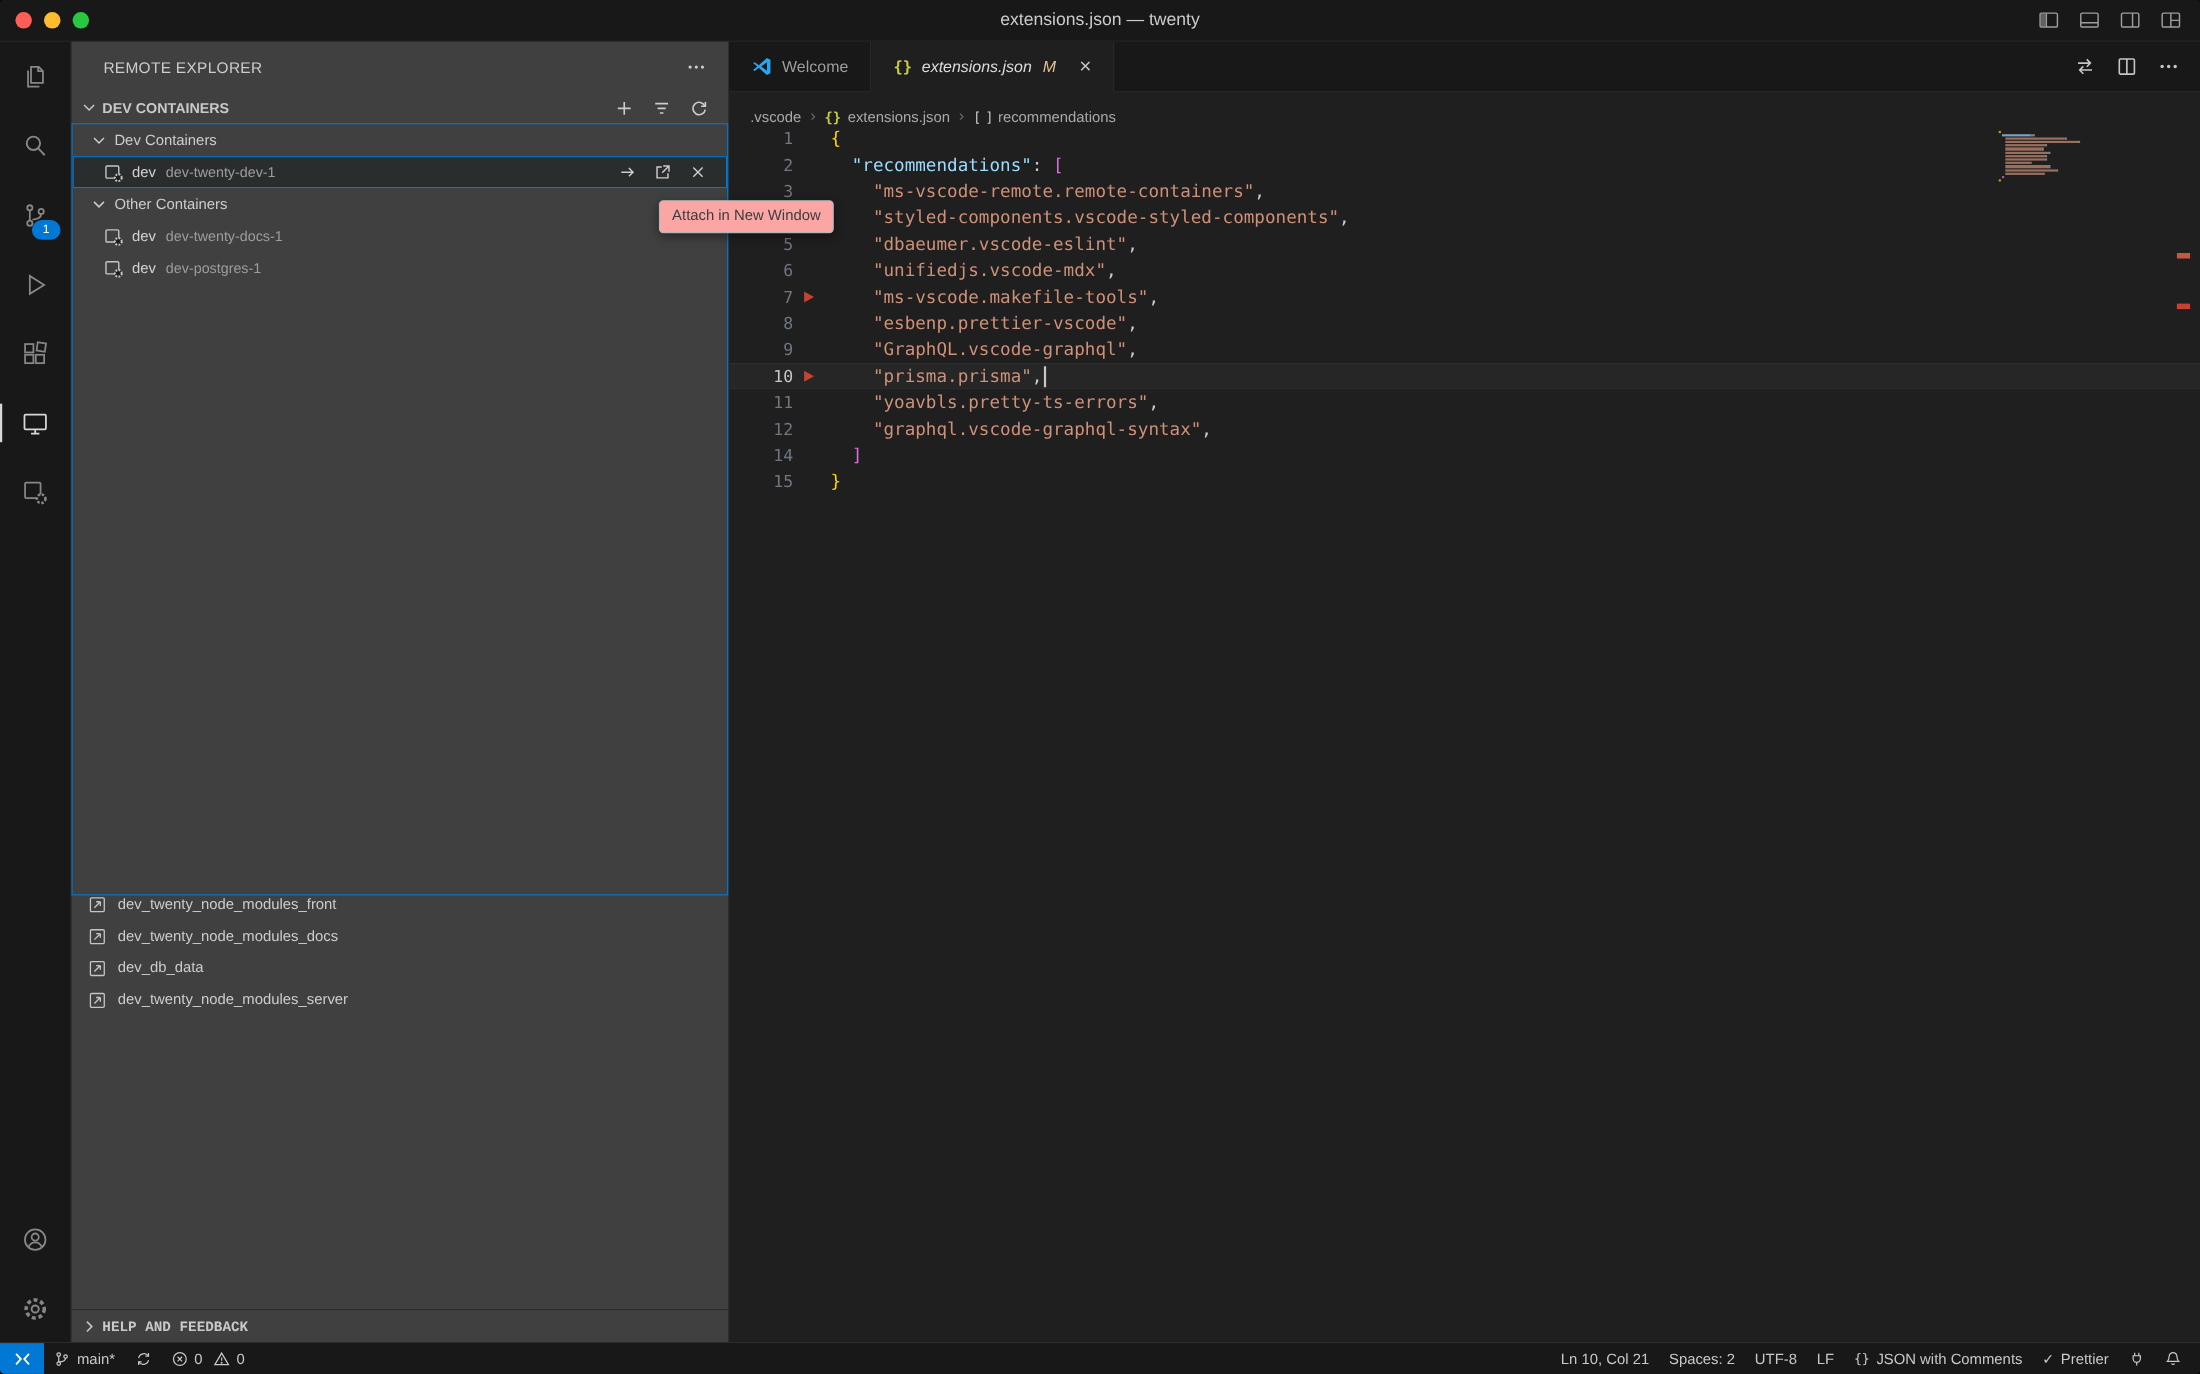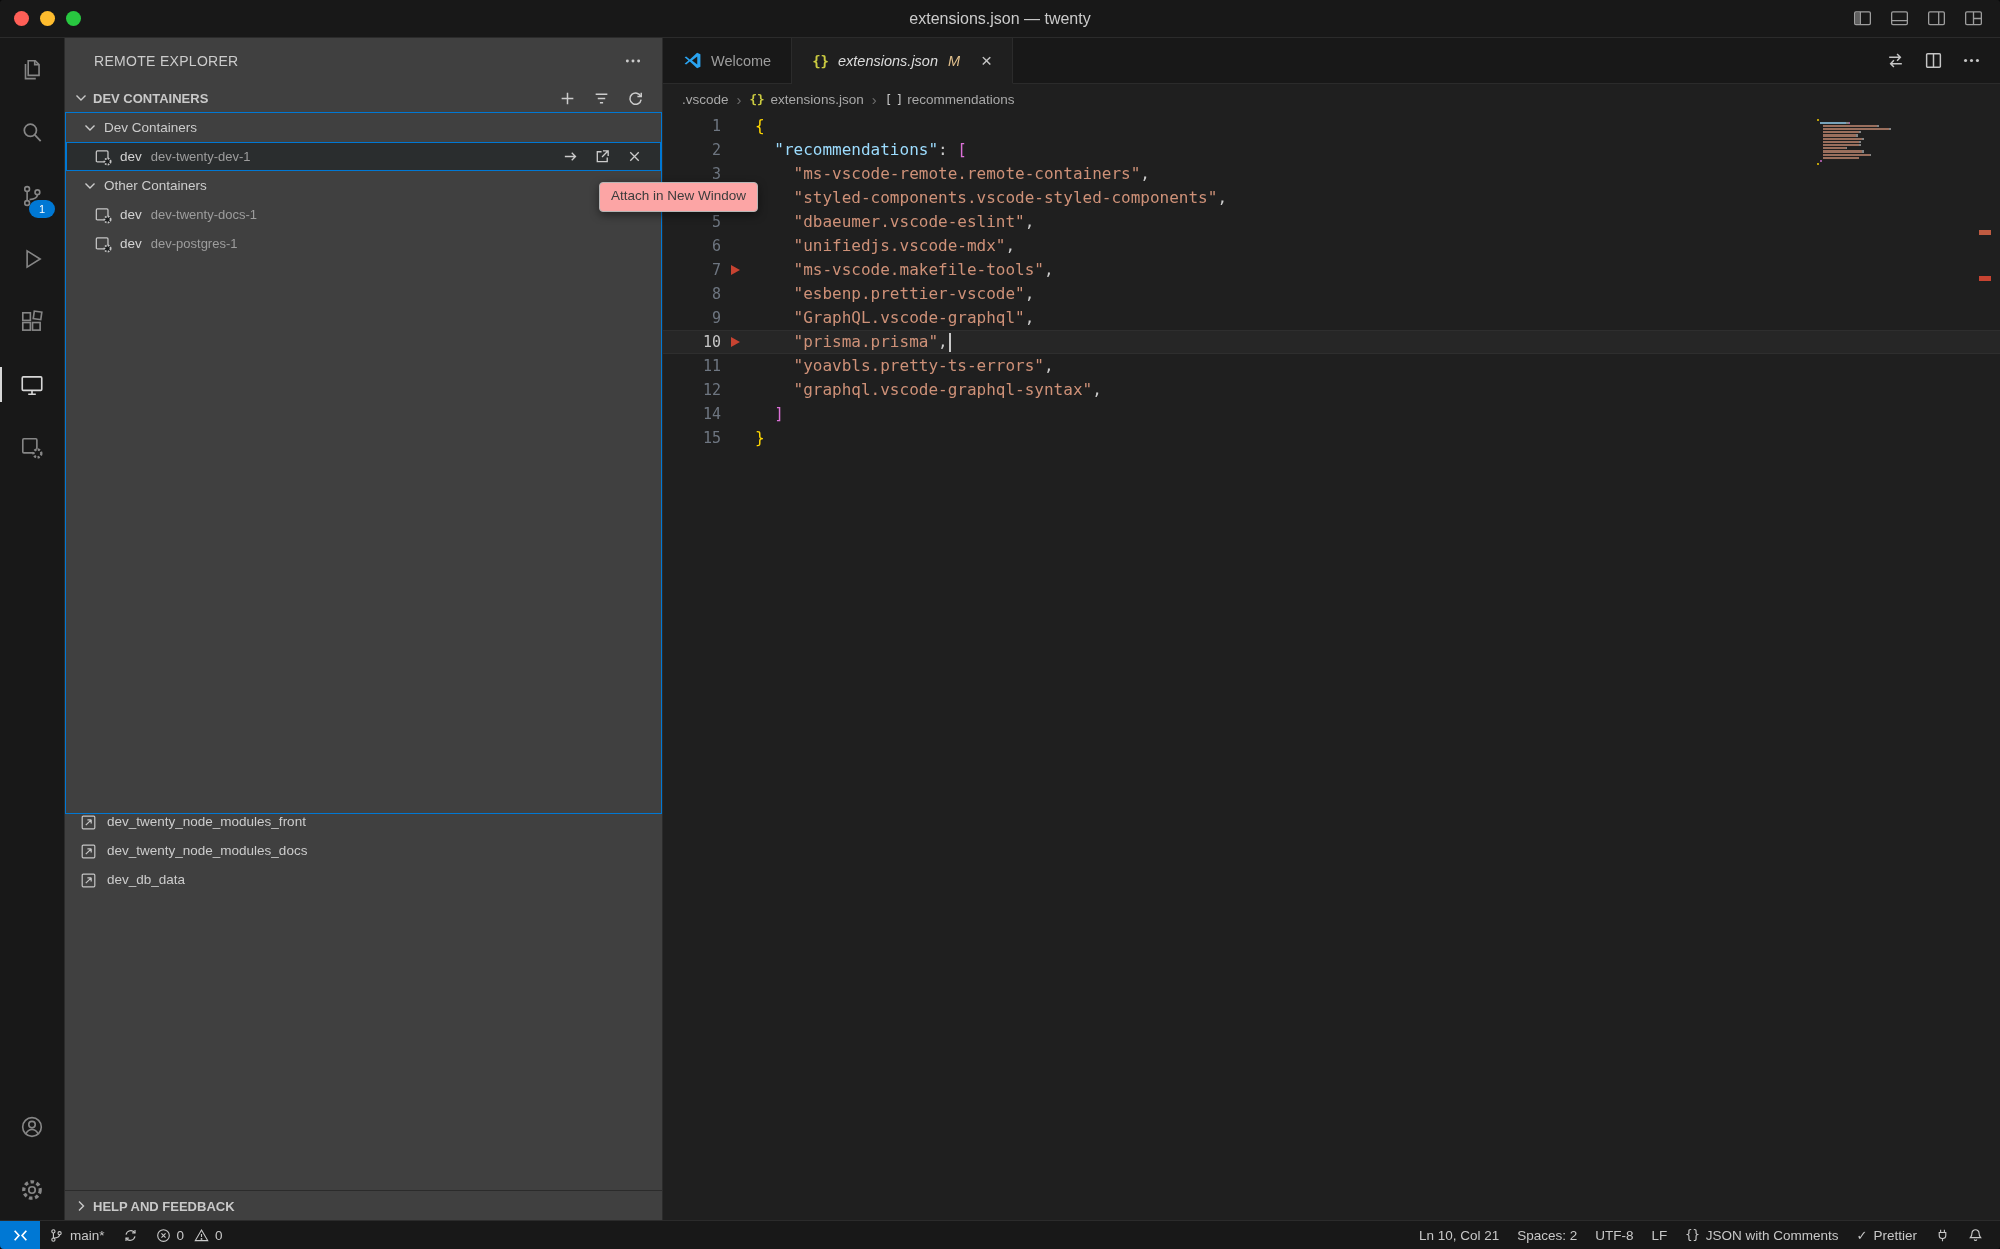--- a/index.html
+++ b/index.html
@@ -40,33 +40,33 @@
   .tree-row.container-row{padding-left:28px;}
   .tree-row.focused{background:#2a2d2e;outline:1px solid #0078d4;outline-offset:-1px;}
   .item-icon{margin-right:8px;color:#c5c5c5;}
   .item-name{color:#d2d2d2;}
   .item-desc{color:#9d9d9d;margin-left:9px;font-size:13px;}
   .row-actions{margin-left:auto;padding-right:18px;display:flex;gap:15px;color:#cccccc;}
   .volumes-header{border-top:1px solid #2b2b2b;margin-top:2px;height:30px;}
   .vol-row{height:29px;display:flex;align-items:flex-start;padding-left:15px;color:#cccccc;font-size:13.5px;gap:10px;cursor:pointer;}
   .vol-row .item-icon{margin:0;}
   .help-header{margin-top:auto;border-top:1px solid #2b2b2b;height:30px;display:flex;align-items:center;
-    padding-left:8px;font-weight:700;font-size:13px;color:#c9c9c9;gap:4px;flex:none;}
+    padding-left:8px;font-weight:700;font-size:13px;color:#c9c9c9;gap:4px;flex:none;font-family:Liberation Mono, monospace;}
   
   .editor{flex:1;display:flex;flex-direction:column;background:#1f1f1f;position:relative;min-width:0;}
   .tabbar{height:45px;background:#181818;display:flex;align-items:stretch;border-bottom:1px solid #2b2b2b;flex:none;}
   .tab{display:flex;align-items:center;padding:0 20px;gap:9px;border-right:1px solid #2b2b2b;
     font-size:14.5px;color:#9d9d9d;position:relative;cursor:pointer;}
   .tab.active{background:#1f1f1f;color:#dcdcdc;margin-bottom:-1px;border-bottom:1px solid #1f1f1f;}
   .label.italic{font-style:italic;}
   .json-ic{color:#cbcb41;font-family:"DejaVu Sans Mono",monospace;font-size:14px;font-weight:700;}
   .git-m{color:#e2c08d;font-style:italic;margin-left:1px;}
   .tab-close{margin-left:12px;color:#c5c5c5;font-size:19px;line-height:1;}
   .tabbar-actions{margin-left:auto;display:flex;align-items:center;gap:19px;padding-right:19px;color:#c5c5c5;}
-  .breadcrumbs{height:30px;display:flex;align-items:center;padding-left:19px;gap:8px;color:#a9a9a9;font-size:13.5px;flex:none;}
+  .breadcrumbs{height:30px;display:flex;align-items:flex-end;padding-left:19px;gap:8px;color:#a9a9a9;font-size:13.5px;flex:none;}
   .crumb{display:flex;align-items:center;gap:6px;cursor:pointer;}
   .crumb-sep{color:#6e6e6e;font-size:15px;}
   .crumb-ic.json-ic{font-size:12.5px;}
   .crumb-ic.arr-ic{color:#c5c5c5;font-family:"DejaVu Sans Mono",monospace;font-size:12.5px;letter-spacing:-2px;}
   .code-area{flex:1;position:relative;font-family:"DejaVu Sans Mono","Liberation Mono",monospace;font-size:16px;}
   .code-line{display:flex;height:24px;line-height:24px;position:relative;}
   .code-line .ln{width:58px;flex:none;text-align:right;color:#6e7681;font-size:15px;}
   .code-line .marker{width:34px;flex:none;position:relative;}
   .code-line .txt{white-space:pre;}
   .code-line.current{background:rgba(255,255,255,.035);box-shadow:inset 0 1px 0 #2e2e2e,inset 0 -1px 0 #2e2e2e;}
@@ -345,20 +345,29 @@
           </div>
           <div class="vol-row">
             <span class="item-icon">
               <svg width="17" height="17" viewBox="0 0 17 17" fill="none" stroke="currentColor" stroke-width="1.2">
                 <rect x="2.2" y="2.2" width="12.6" height="12.6" rx="1"></rect>
                 <path d="M5.8 11.2 11.2 5.8M11.2 5.8H7.4M11.2 5.8v3.8"></path>
               </svg>
             </span>
             <span class="vol-label">dev_db_data</span>
           </div>
+          <div class="vol-row">
+            <span class="item-icon">
+              <svg width="17" height="17" viewBox="0 0 17 17" fill="none" stroke="currentColor" stroke-width="1.2">
+                <rect x="2.2" y="2.2" width="12.6" height="12.6" rx="1"></rect>
+                <path d="M5.8 11.2 11.2 5.8M11.2 5.8H7.4M11.2 5.8v3.8"></path>
+              </svg>
+            </span>
+            <span class="vol-label">dev_twenty_node_modules_server</span>
+          </div>
         </div>
       <div class="help-header">
         <span class="chev">
             <svg width="16" height="16" viewBox="0 0 16 16" fill="none" stroke="currentColor" stroke-width="1.4">
               <path d="m6 3.5 4.5 4.5L6 12.5"></path>
             </svg>
           </span>
         <span>HELP AND FEEDBACK</span>
       </div>
     </div>

